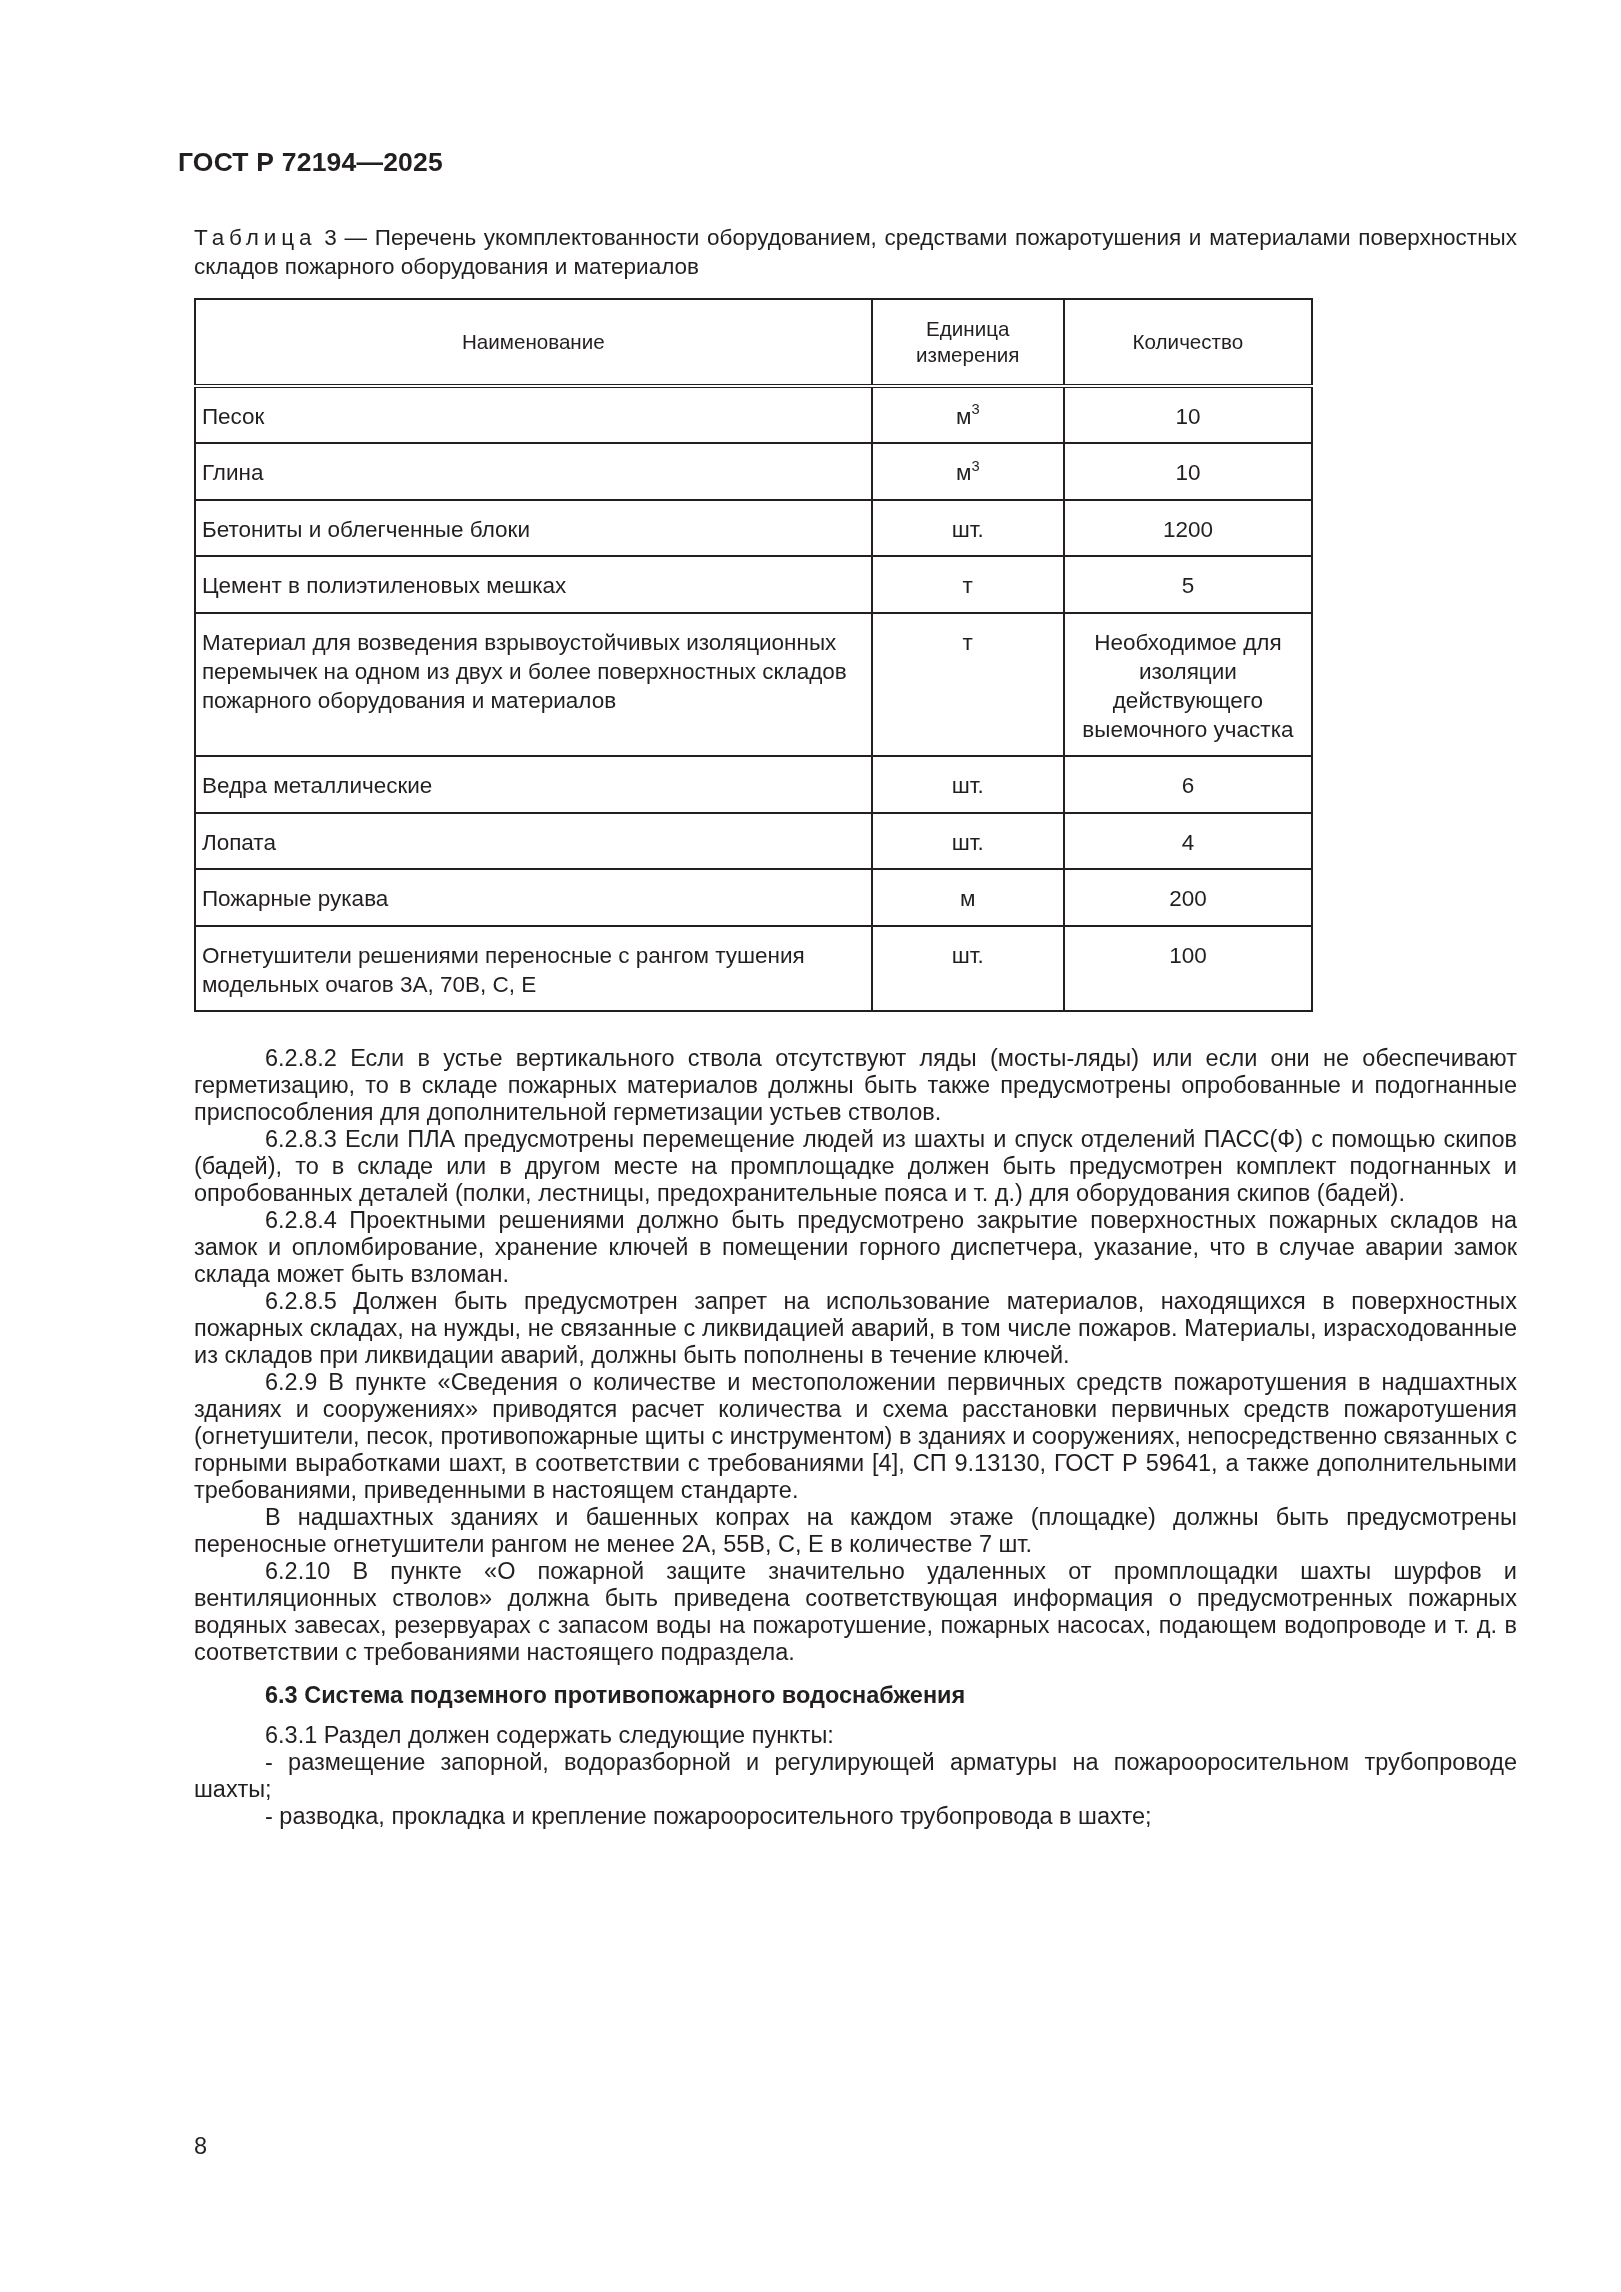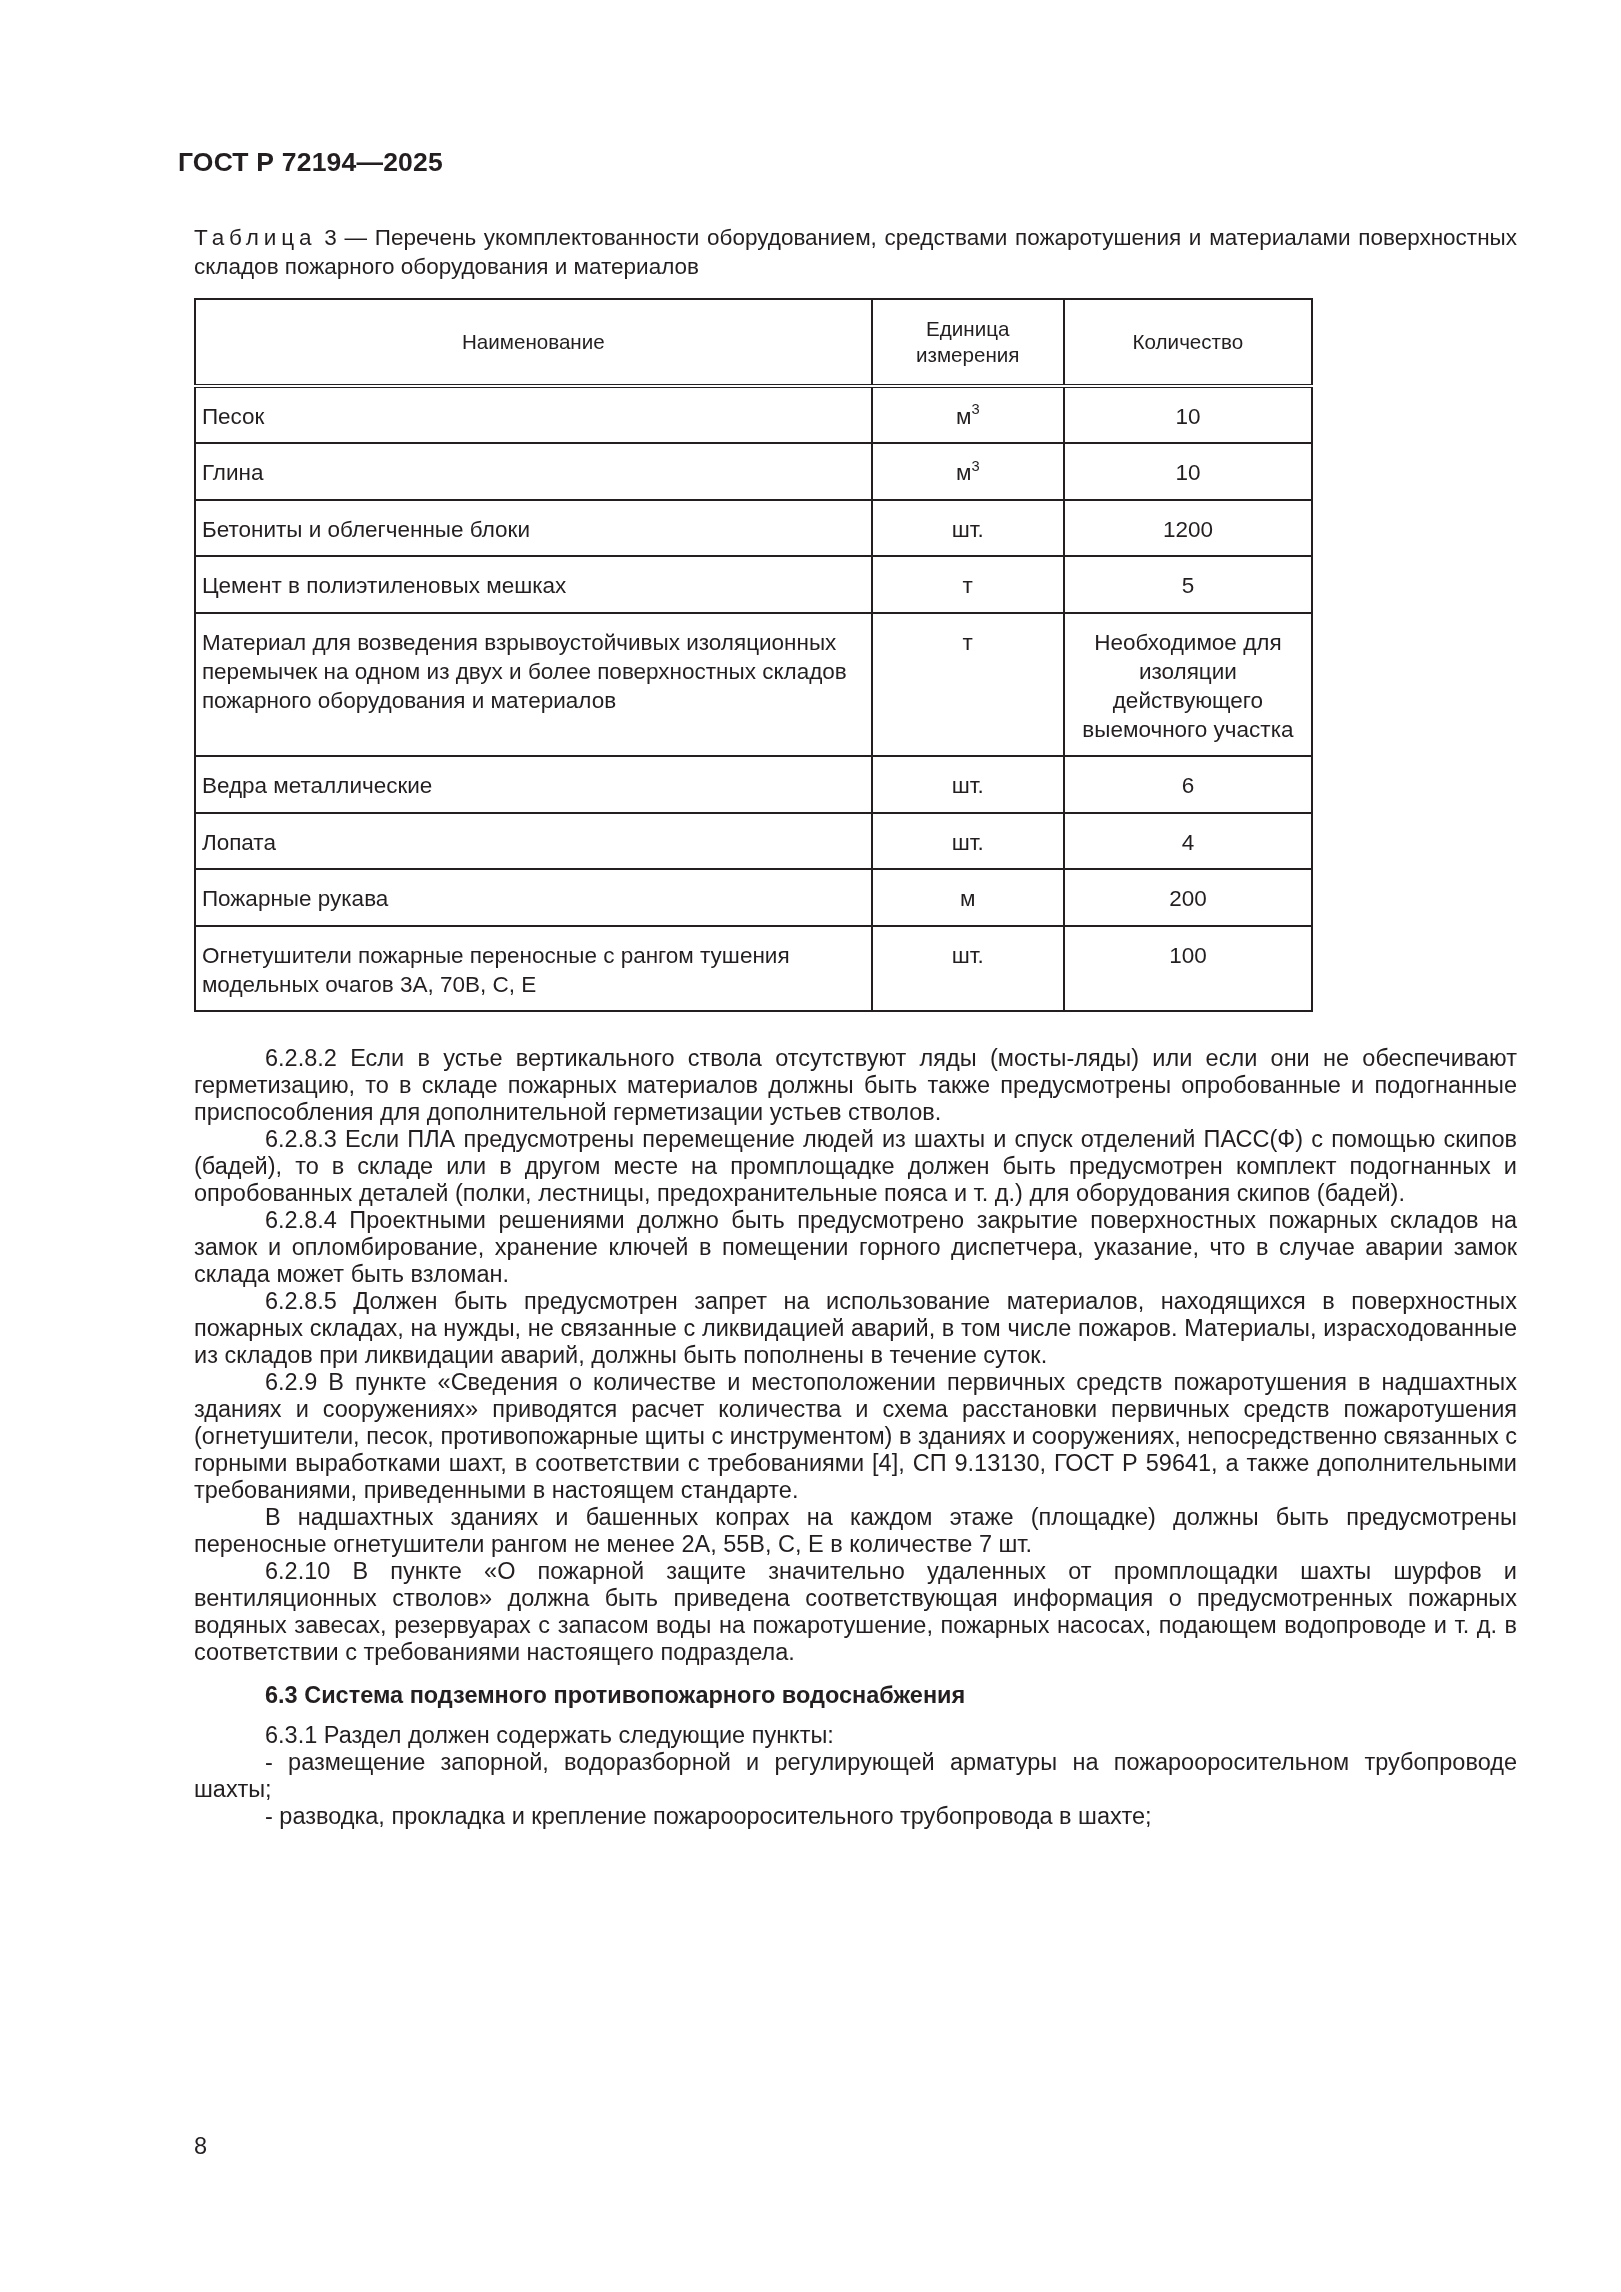--- a/index.html
+++ b/index.html
@@ -73,32 +73,32 @@
       <td class="c-name">Лопата</td>
       <td class="c-unit">шт.</td>
       <td class="c-qty">4</td>
     </tr>
     <tr>
       <td class="c-name">Пожарные рукава</td>
       <td class="c-unit">м</td>
       <td class="c-qty">200</td>
     </tr>
     <tr>
-      <td class="c-name">Огнетушители пожарные переносные с рангом тушения модельных очагов 3А, 70В, С, Е</td>
+      <td class="c-name">Огнетушители решениями переносные с рангом тушения модельных очагов 3А, 70В, С, Е</td>
       <td class="c-unit">шт.</td>
       <td class="c-qty">100</td>
     </tr>
   </tbody>
 </table>
 
 <div class="body-text">
   <p>6.2.8.2 Если в устье вертикального ствола отсутствуют ляды (мосты-ляды) или если они не обеспечивают герметизацию, то в складе пожарных материалов должны быть также предусмотрены опробованные и подогнанные приспособления для дополнительной герметизации устьев стволов.</p>
   <p>6.2.8.3 Если ПЛА предусмотрены перемещение людей из шахты и спуск отделений ПАСС(Ф) с помощью скипов (бадей), то в складе или в другом месте на промплощадке должен быть предусмотрен комплект подогнанных и опробованных деталей (полки, лестницы, предохранительные пояса и т. д.) для оборудования скипов (бадей).</p>
   <p>6.2.8.4 Проектными решениями должно быть предусмотрено закрытие поверхностных пожарных складов на замок и опломбирование, хранение ключей в помещении горного диспетчера, указание, что в случае аварии замок склада может быть взломан.</p>
-  <p>6.2.8.5 Должен быть предусмотрен запрет на использование материалов, находящихся в поверхностных пожарных складах, на нужды, не связанные с ликвидацией аварий, в том числе пожаров. Материалы, израсходованные из складов при ликвидации аварий, должны быть пополнены в течение суток.</p>
+  <p>6.2.8.5 Должен быть предусмотрен запрет на использование материалов, находящихся в поверхностных пожарных складах, на нужды, не связанные с ликвидацией аварий, в том числе пожаров. Материалы, израсходованные из складов при ликвидации аварий, должны быть пополнены в течение ключей.</p>
   <p>6.2.9 В пункте «Сведения о количестве и местоположении первичных средств пожаротушения в надшахтных зданиях и сооружениях» приводятся расчет количества и схема расстановки первичных средств пожаротушения (огнетушители, песок, противопожарные щиты с инструментом) в зданиях и сооружениях, непосредственно связанных с горными выработками шахт, в соответствии с требованиями [4], СП 9.13130, ГОСТ Р 59641, а также дополнительными требованиями, приведенными в настоящем стандарте.</p>
   <p>В надшахтных зданиях и башенных копрах на каждом этаже (площадке) должны быть предусмотрены переносные огнетушители рангом не менее 2А, 55В, С, Е в количестве 7 шт.</p>
   <p>6.2.10 В пункте «О пожарной защите значительно удаленных от промплощадки шахты шурфов и вентиляционных стволов» должна быть приведена соответствующая информация о предусмотренных пожарных водяных завесах, резервуарах с запасом воды на пожаротушение, пожарных насосах, подающем водопроводе и т. д. в соответствии с требованиями настоящего подраздела.</p>
   <p class="section-heading">6.3 Система подземного противопожарного водоснабжения</p>
   <p>6.3.1 Раздел должен содержать следующие пункты:</p>
   <p>- размещение запорной, водоразборной и регулирующей арматуры на пожарооросительном трубопроводе шахты;</p>
   <p>- разводка, прокладка и крепление пожарооросительного трубопровода в шахте;</p>
 </div>
 
 <div class="page-num">8</div>

